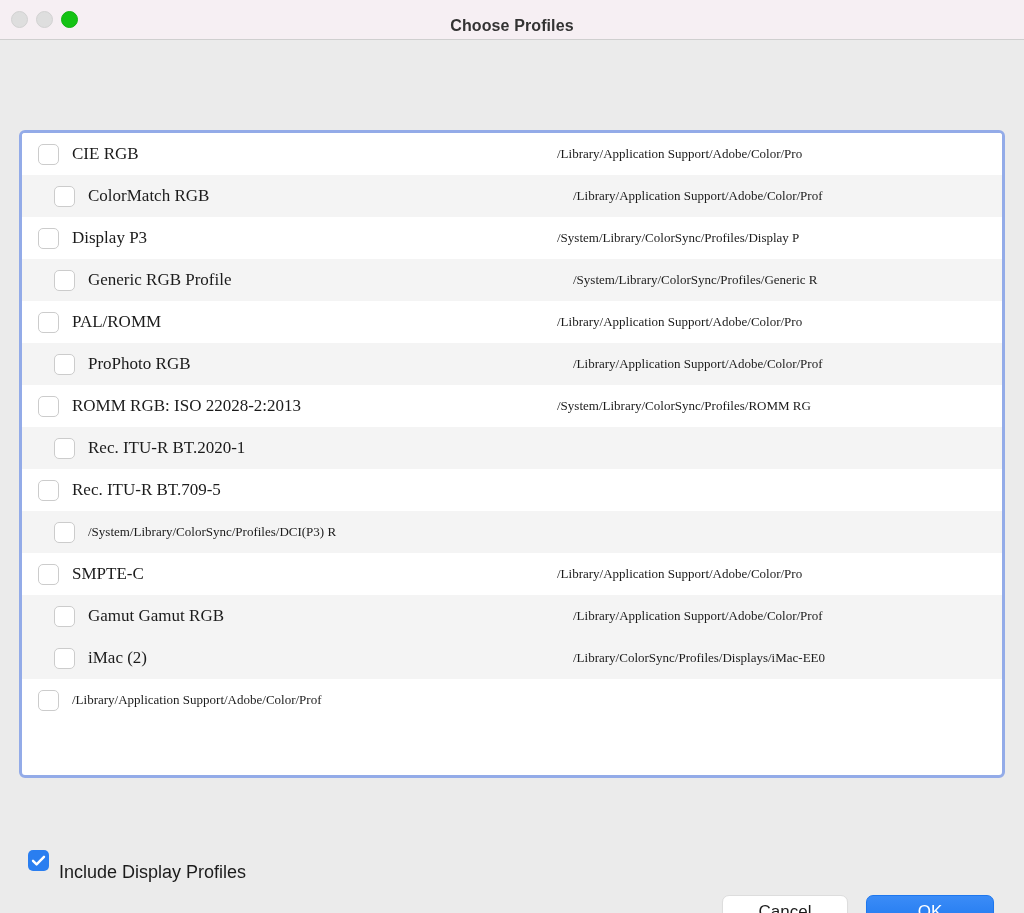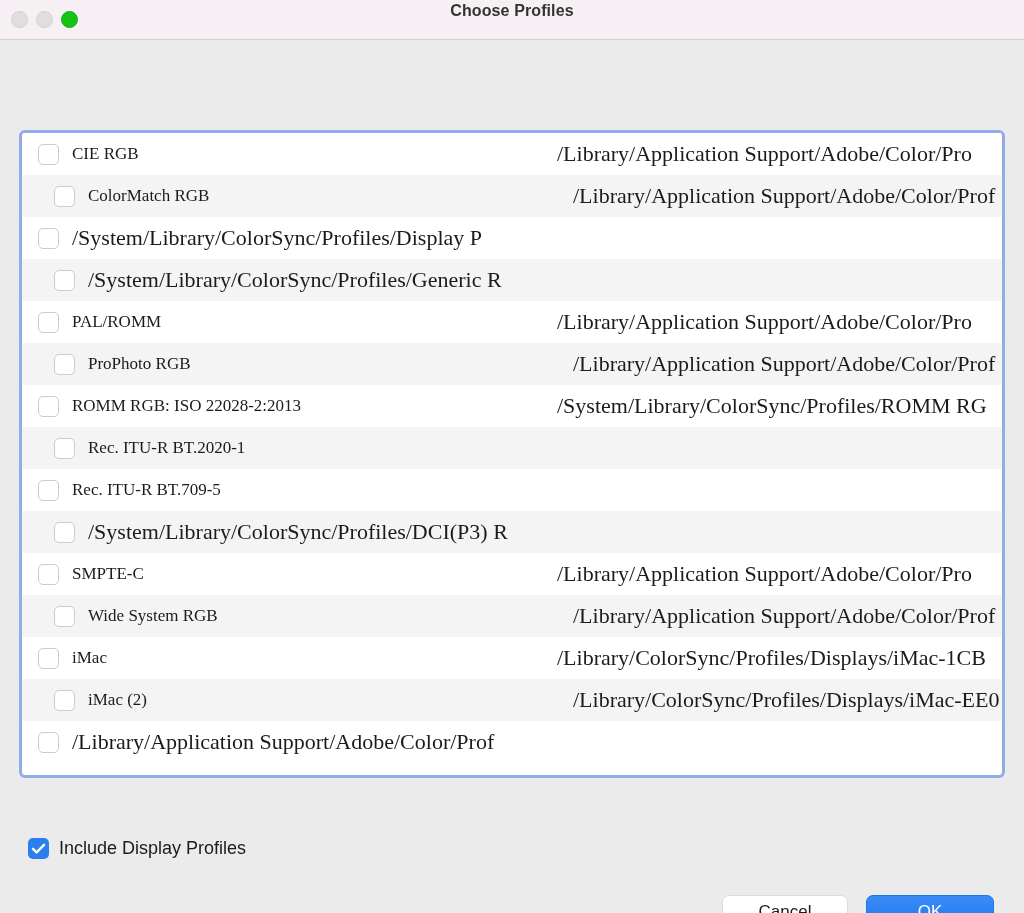--- a/index.html
+++ b/index.html
@@ -47,21 +47,21 @@
     box-sizing: border-box;
   }
   .light.close    { background: #dedede; border: 1px solid #d2d2d2; }
   .light.minimize { background: #dedede; border: 1px solid #d2d2d2; }
   .light.zoom     { background: #14c314; border: 1px solid #11b211; }
 
   .window-title {
     position: absolute;
     left: 0;
     right: 0;
-    top: 2px;
+    top: 17px;
     text-align: center;
     font-size: 16px;
     font-weight: bold;
     color: #333333;
     letter-spacing: 0.1px;
   }
 
   
   .content {
     position: relative;
@@ -128,21 +128,21 @@
   .row-name {
     flex: 0 0 auto;
     width: 485px;
     font-size: 17px;
     color: #1b1b1b;
     overflow: hidden;
     text-overflow: clip;
   }
   .row-path {
     flex: 1 1 auto;
-    font-size: 22px;
+    font-size: 13px;
     color: #1b1b1b;
     overflow: hidden;
     white-space: nowrap;
   }
 
   
   .include-row {
     position: absolute;
     left: 28px;
     top: 798px;
@@ -156,20 +156,21 @@
     height: 21px;
     border-radius: 5px;
     background: #2a7ef0;
     box-sizing: border-box;
     flex: 0 0 auto;
   }
   .checkbox-checked svg { display: block; }
   .include-label {
     font-size: 18px;
     color: #1b1b1b;
+    margin-top: 24px;
   }
 
   
   .button-bar {
     position: absolute;
     right: 30px;
     top: 855px;
     display: flex;
     gap: 18px;
     align-items: center;
@@ -232,26 +233,28 @@
             <div class="row-check-cell">
               <span class="checkbox"></span>
             </div>
             <div class="row-name">ColorMatch RGB</div>
             <div class="row-path">/Library/Application Support/Adobe/Color/Prof</div>
           </div>
           <div class="row">
             <div class="row-check-cell">
               <span class="checkbox"></span>
             </div>
+            <div class="row-name">Display P3</div>
             <div class="row-path">/System/Library/ColorSync/Profiles/Display P</div>
           </div>
           <div class="row alt">
             <div class="row-check-cell">
               <span class="checkbox"></span>
             </div>
+            <div class="row-name">Generic RGB Profile</div>
             <div class="row-path">/System/Library/ColorSync/Profiles/Generic R</div>
           </div>
           <div class="row">
             <div class="row-check-cell">
               <span class="checkbox"></span>
             </div>
             <div class="row-name">PAL/ROMM</div>
             <div class="row-path">/Library/Application Support/Adobe/Color/Pro</div>
           </div>
           <div class="row alt">
@@ -290,29 +293,22 @@
             <div class="row-check-cell">
               <span class="checkbox"></span>
             </div>
             <div class="row-name">SMPTE-C</div>
             <div class="row-path">/Library/Application Support/Adobe/Color/Pro</div>
           </div>
           <div class="row alt">
             <div class="row-check-cell">
               <span class="checkbox"></span>
             </div>
-            <div class="row-name">Wide System RGB</div>
+            <div class="row-name">Gamut Gamut RGB</div>
             <div class="row-path">/Library/Application Support/Adobe/Color/Prof</div>
-          </div>
-          <div class="row">
-            <div class="row-check-cell">
-              <span class="checkbox"></span>
-            </div>
-            <div class="row-name">iMac</div>
-            <div class="row-path">/Library/ColorSync/Profiles/Displays/iMac-1CB</div>
           </div>
           <div class="row alt">
             <div class="row-check-cell">
               <span class="checkbox"></span>
             </div>
             <div class="row-name">iMac (2)</div>
             <div class="row-path">/Library/ColorSync/Profiles/Displays/iMac-EE0</div>
           </div>
           <div class="row">
             <div class="row-check-cell">

